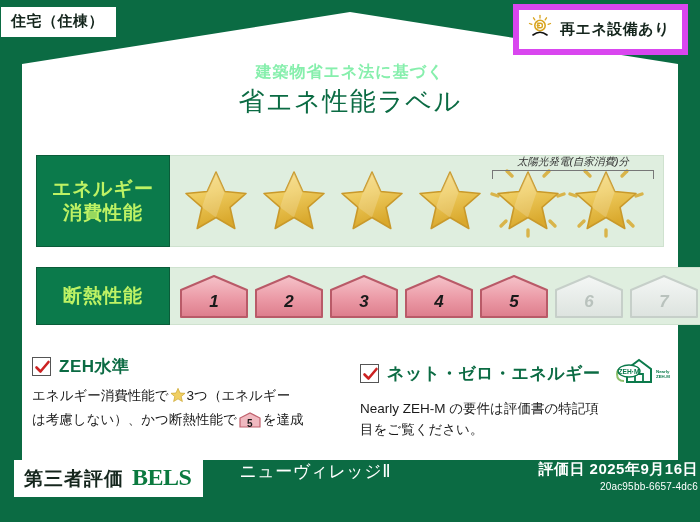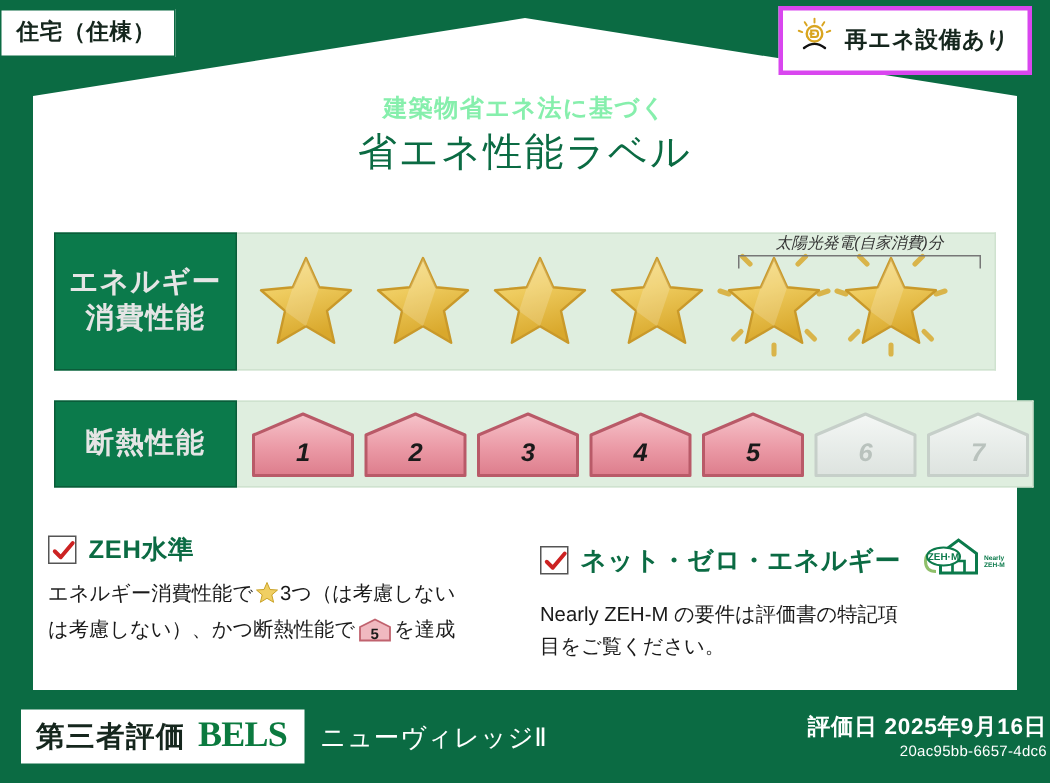--- a/index.html
+++ b/index.html
@@ -23,21 +23,21 @@
   #type-tab {
     position: absolute; left: 0px; top: 6px; z-index: 6;
     background: #ffffff; border: 1px solid #0b6b43;
     padding: 5px 12px 6px 10px;
     font-size: 15px; font-weight: bold; color: #15261d;
     letter-spacing: .5px;
   }
   
   #renew-badge {
     position: absolute; right: 12px; top: 4px; z-index: 6;
-    background: #ffffff; border: 3px solid #d946ef;
+    background: #ffffff; border: 6px solid #d946ef;
     display: flex; align-items: center; gap: 7px;
     padding: 4px 12px 5px 8px;
   }
   #renew-badge .txt {
     font-size: 15px; font-weight: bold; color: #15261d; letter-spacing: .5px;
   }
   
   #title-sub {
     position: absolute; left: 0; right: 0; top: 62px; z-index: 5;
     text-align: center; font-size: 16px; font-weight: bold;
@@ -49,22 +49,22 @@
     color: #0b6b43; letter-spacing: 1.5px;
   }
   
   .metric-row {
     position: absolute; display: flex; z-index: 5;
     left: 36px; width: 628px;
   }
   #row-energy { top: 155px; height: 92px; }
   #row-insul  { top: 267px; height: 58px; }
   .metric-name {
-    width: 122px; background: #0b7a4b; border: 1px solid #0a5c39;
-    color: #e5e5e5; font-weight: bold; font-size: 19px; line-height: 1.25;
+    width: 134px; background: #0b7a4b; border: 1px solid #0a5c39;
+    color: #bef264; font-weight: bold; font-size: 19px; line-height: 1.25;
     display: flex; align-items: center; justify-content: center;
     text-align: center; letter-spacing: 1px; flex: none;
   }
   #row-insul .metric-name { font-size: 19px; }
   .metric-value {
     flex: 1; background: #dfeedf; border: 1px solid #cfe2cf; border-left: none;
     position: relative; display: flex; align-items: center; font-style: italic;
   }
   
   #stars-wrap {
@@ -123,21 +123,21 @@
   }
   .inline-grade .n {
     position: absolute; left: 0; right: 0; top: 4px; text-align: center;
     font-size: 10px; font-weight: bold; color: #1a1a1a;
   }
   #zehm-logo { margin-left: 6px; flex: none; }
   
   #footer {
     position: absolute; left: 0; right: 0; bottom: 0; height: 62px;
     background: #0b6b43; z-index: 7;
-    display: flex; align-items: center;
+    display: flex; align-items: flex-start; gap: 26px;
   }
   #bels-box {
     margin-left: 14px; background: #fff; padding: 4px 12px 5px 10px;
     display: flex; align-items: baseline; gap: 8px;
   }
   #bels-label {
     font-size: 19px; font-weight: bold; color: #15261d; letter-spacing: 1px;
   }
   #bels-mark {
     font-size: 24px; font-weight: bold; color: #0b7a3f;
@@ -431,21 +431,21 @@
       <span class="checkbox">
         <svg width="17" height="17" viewBox="0 0 17 17">
           <path d="M2.5 8.5 L6.5 12.5 L14.5 3" fill="none" stroke="#cc2222" stroke-width="2.6" stroke-linecap="round" stroke-linejoin="round"></path>
         </svg>
       </span>
       <span class="crit-title">ZEH水準</span>
     </div>
     <div class="crit-body">
       <span>エネルギー消費性能で</span><span class="inline-star"><svg width="16" height="16" viewBox="0 0 24 24">
             <polygon points="12,2 15,9 22.5,9.5 16.8,14.4 18.6,21.8 12,17.8 5.4,21.8 7.2,14.4 1.5,9.5 9,9" fill="#f0cf63" stroke="#c9a227" stroke-width="1"></polygon>
-          </svg></span><span>3つ（は考慮しない</span><br>
+          </svg></span><span>3つ（エネルギー</span><br>
       <span>は考慮しない）、かつ断熱性能で</span><span class="inline-grade"><svg width="22" height="16" viewBox="0 0 22 16">
             <path d="M1 15 L1 6 L11 1 L21 6 L21 15 Z" fill="#f0b9c0" stroke="#c0626e" stroke-width="1.2"></path>
           </svg><span class="n">5</span></span><span>を達成</span>
     </div>
   </div>
 
   <div class="criteria" id="crit-right">
     <div class="crit-head">
       <span class="checkbox">
         <svg width="17" height="17" viewBox="0 0 17 17">

